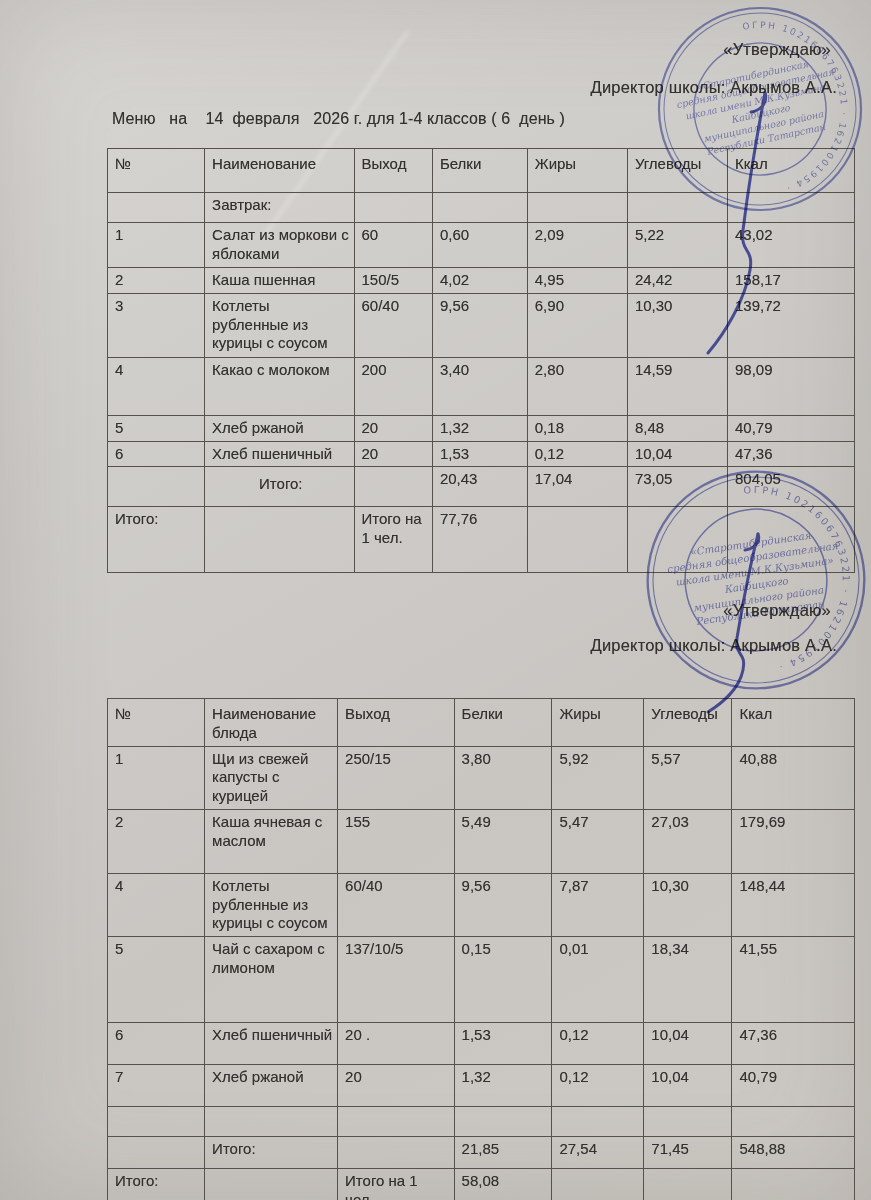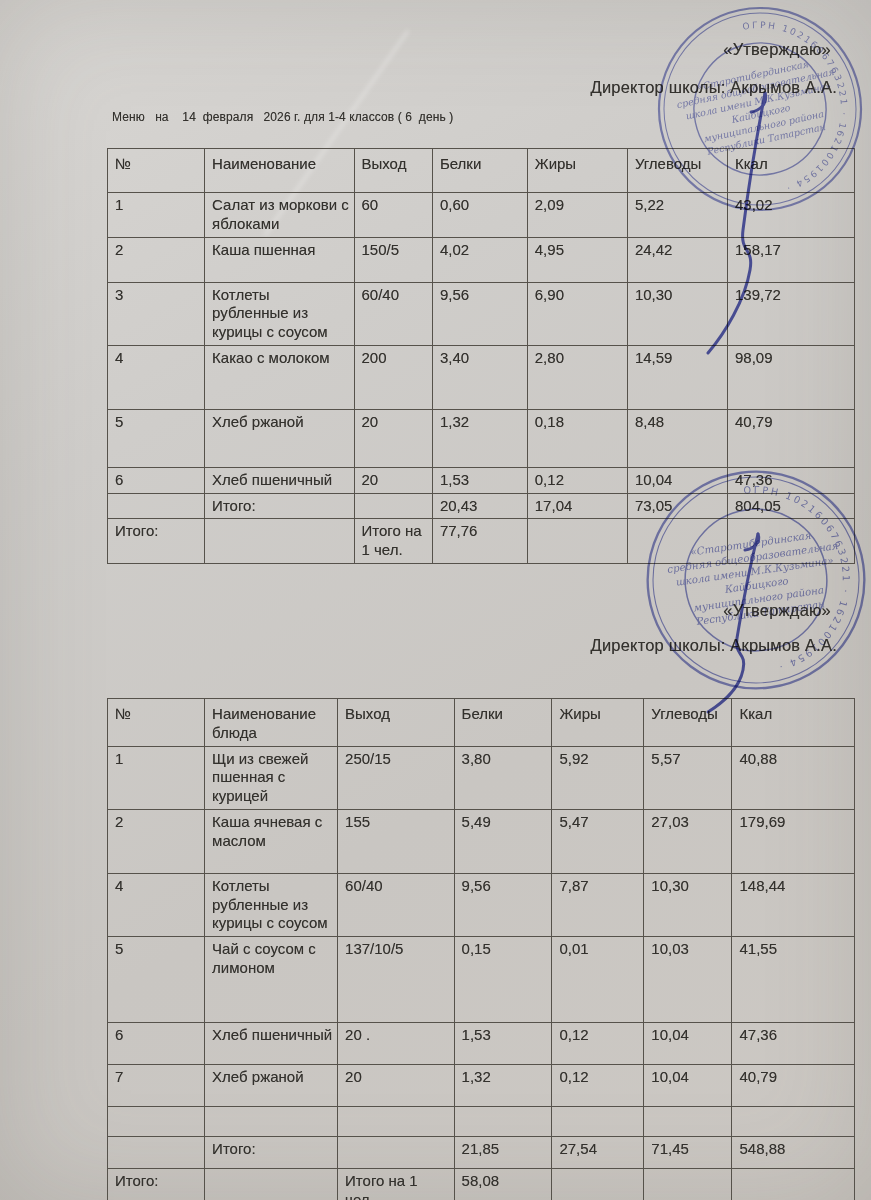--- a/index.html
+++ b/index.html
@@ -25,21 +25,21 @@
     text-shadow:0 0 0.5px rgba(52,50,46,0.55);
   }
   .director{
     position:absolute;right:34px;
     font-size:16.5px;white-space:pre;letter-spacing:0.2px;
     text-shadow:0 0 0.5px rgba(52,50,46,0.55);
   }
   .a1{top:40px;} .d1{top:78px;}
   .a2{top:601px;} .d2{top:636px;}
   .menu-title{
-    position:absolute;left:112px;font-size:12px;white-space:pre;
+    position:absolute;left:112px;font-size:16px;white-space:pre;
     letter-spacing:0.1px;text-shadow:0 0 0.5px rgba(52,50,46,0.5);
   }
   .t1-title{top:110px;} .t2-title{top:668px;}
 
   table.menu-table{
     position:absolute;left:107px;width:748px;
     border-collapse:collapse;table-layout:fixed;
     font-size:15px;color:#33312d;
   }
   .t1{top:148px;} .t2{top:698px;}
@@ -126,20 +126,29 @@
           <th>Наименование</th>
           <th>Выход</th>
           <th>Белки</th>
           <th>Жиры</th>
           <th>Углеводы</th>
           <th>Ккал</th>
         </tr>
       </thead>
       <tbody>
         <tr>
+          <td></td>
+          <td>Завтрак:</td>
+          <td></td>
+          <td></td>
+          <td></td>
+          <td></td>
+          <td></td>
+        </tr>
+        <tr>
           <td>1</td>
           <td>Салат  из моркови с яблоками</td>
           <td>60</td>
           <td>0,60</td>
           <td>2,09</td>
           <td>5,22</td>
           <td>43,02</td>
         </tr>
         <tr>
           <td>2</td>
@@ -227,21 +236,21 @@
           <th>Выход</th>
           <th>Белки</th>
           <th>Жиры</th>
           <th>Углеводы</th>
           <th>Ккал</th>
         </tr>
       </thead>
       <tbody>
         <tr>
           <td>1</td>
-          <td>Щи  из  свежей пшенная с курицей</td>
+          <td>Щи  из  свежей капусты с курицей</td>
           <td>250/15</td>
           <td>3,80</td>
           <td>5,92</td>
           <td>5,57</td>
           <td>40,88</td>
         </tr>
         <tr>
           <td>2</td>
           <td>Каша  ячневая  с  маслом</td>
           <td>155</td>
@@ -254,25 +263,25 @@
           <td>4</td>
           <td>Котлеты рубленные из курицы  с соусом</td>
           <td>60/40</td>
           <td>9,56</td>
           <td>7,87</td>
           <td>10,30</td>
           <td>148,44</td>
         </tr>
         <tr>
           <td>5</td>
-          <td>Чай с соусом с лимоном</td>
+          <td>Чай с сахаром с лимоном</td>
           <td>137/10/5</td>
           <td>0,15</td>
           <td>0,01</td>
-          <td>10,03</td>
+          <td>18,34</td>
           <td>41,55</td>
         </tr>
         <tr>
           <td>6</td>
           <td>Хлеб пшеничный</td>
           <td>20   .</td>
           <td>1,53</td>
           <td>0,12</td>
           <td>10,04</td>
           <td>47,36</td>

